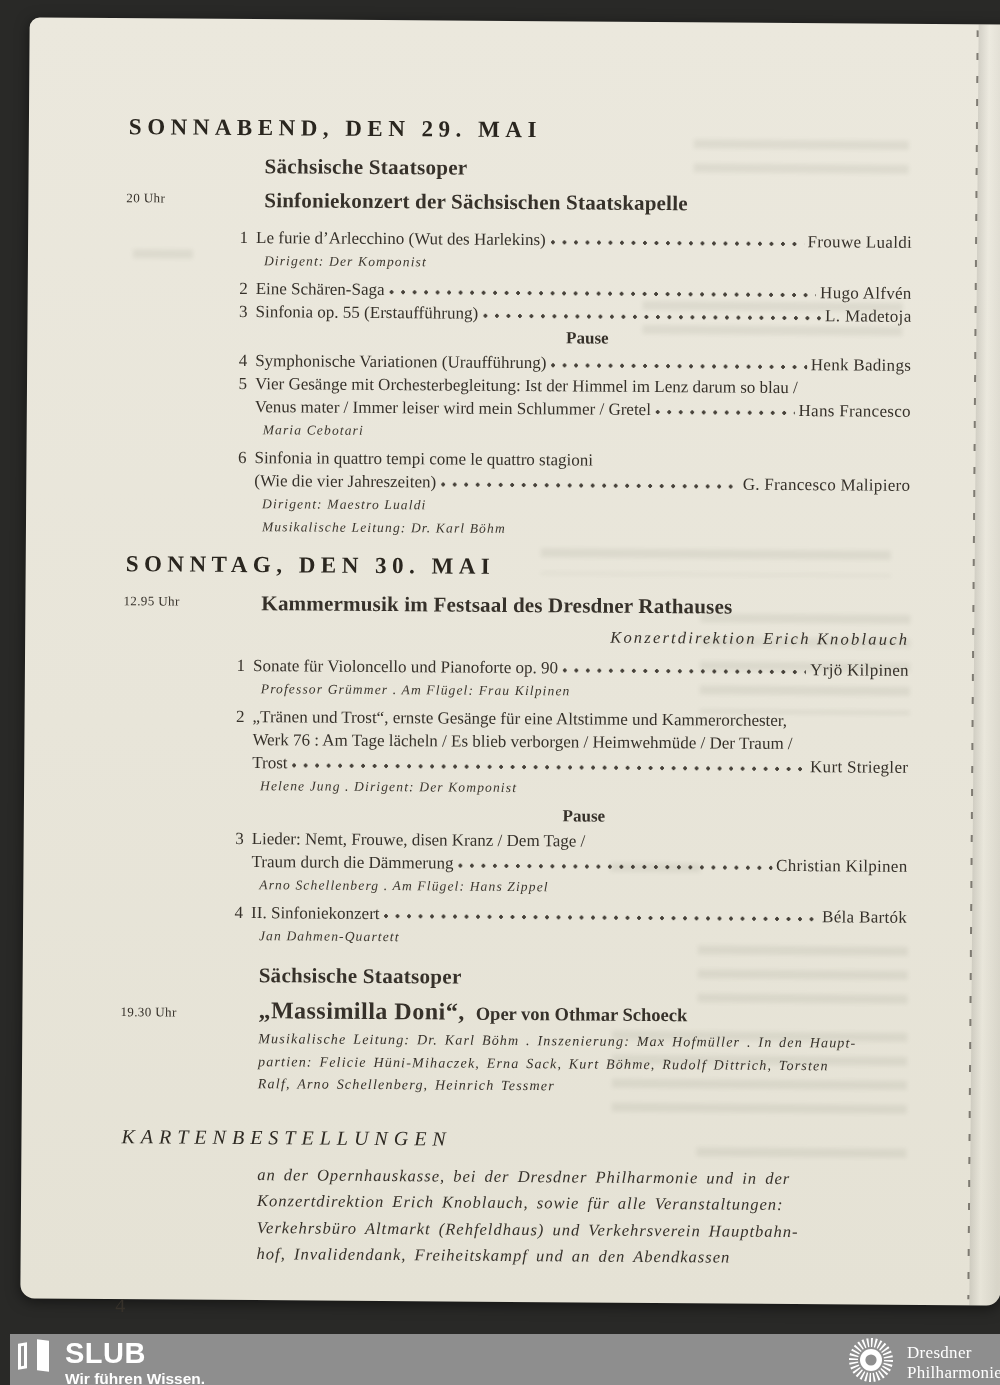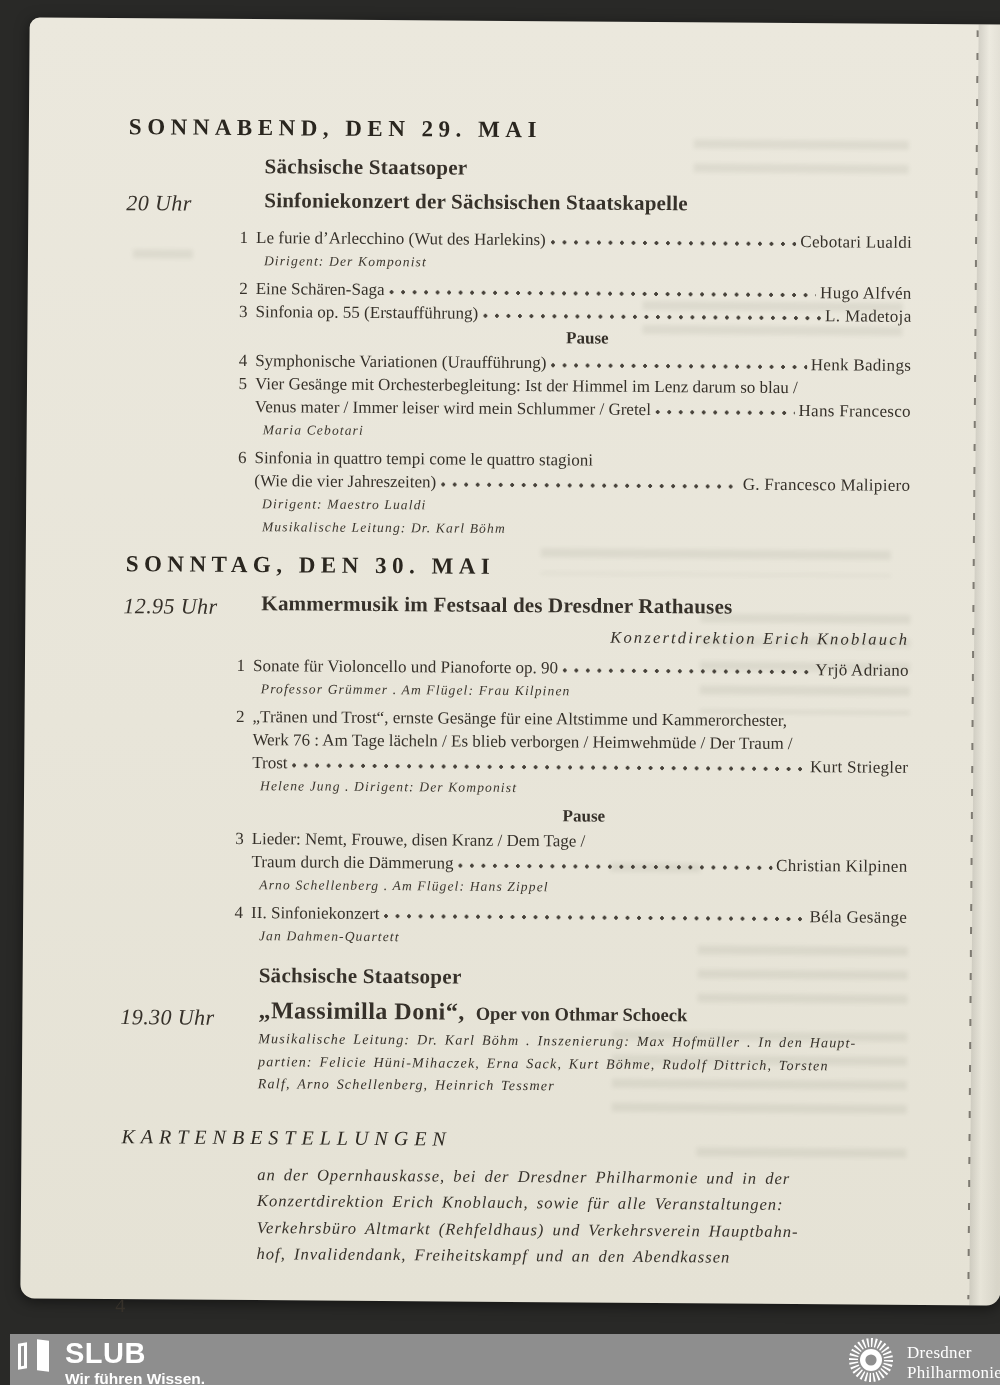--- a/index.html
+++ b/index.html
@@ -38,21 +38,21 @@
 
   
   .day-heading {
     margin:0 0 13px 100px;
     font-size:23px; font-weight:700; letter-spacing:5.5px; color:#2a261f;
     white-space:nowrap;
   }
   .content { position:relative; margin-left:236px; width:648px; }
   .venue { font-size:21px; font-weight:700; letter-spacing:.3px; margin-bottom:9px; }
   .event-title { position:relative; font-size:21px; font-weight:700; letter-spacing:.2px; margin-bottom:13px; white-space:nowrap; }
-  .time { position:absolute; left:-138px; top:3px; font-size:22px; font-weight:400; letter-spacing:.4px;font-style:italic; }
+  .time { position:absolute; left:-138px; top:3px; font-size:13px; font-weight:400; letter-spacing:.4px; }
 
   .prog-item { display:flex; align-items:baseline; margin-left:-29px; font-size:17px; line-height:23px; }
   .num { flex:none; width:21px; text-align:right; padding-right:8px; }
   .itxt { white-space:nowrap; }
   .leader {
     flex:1; min-width:14px; height:12px; margin:0 4px;
     background-image:radial-gradient(circle at 3px 9px,#47423a 1.7px, rgba(0,0,0,0) 1.95px);
     background-size:11.5px 12px; background-repeat:repeat-x;
   }
   .composer { flex:none; letter-spacing:.3px; }
@@ -113,21 +113,21 @@
       <div class="venue">Sächsische Staatsoper</div>
       <div class="event-title">
         <span class="time">20 Uhr</span>
         <span>Sinfoniekonzert der Sächsischen Staatskapelle</span>
       </div>
 
       <div class="prog-item">
         <span class="num">1</span>
         <span class="itxt">Le furie d’Arlecchino (Wut des Harlekins)</span>
         <span class="leader"></span>
-        <span class="composer">Cebotari Lualdi</span>
+        <span class="composer">Frouwe Lualdi</span>
       </div>
       <div class="note">Dirigent: Der Komponist</div>
 
       <div class="prog-item">
         <span class="num">2</span>
         <span class="itxt">Eine Schären-Saga</span>
         <span class="leader"></span>
         <span class="composer">Hugo Alfvén</span>
       </div>
       <div class="prog-item">
@@ -179,21 +179,21 @@
         <div class="event-title">
           <span class="time">12.95 Uhr</span>
           <span>Kammermusik im Festsaal des Dresdner Rathauses</span>
         </div>
         <div class="direction">Konzertdirektion Erich Knoblauch</div>
 
         <div class="prog-item">
           <span class="num">1</span>
           <span class="itxt">Sonate für Violoncello und Pianoforte op. 90</span>
           <span class="leader"></span>
-          <span class="composer">Yrjö Adriano</span>
+          <span class="composer">Yrjö Kilpinen</span>
         </div>
         <div class="note">Professor Grümmer . Am Flügel: Frau Kilpinen</div>
 
         <div class="prog-item">
           <span class="num">2</span>
           <span class="itxt">„Tränen und Trost“, ernste Gesänge für eine Altstimme und Kammerorchester,</span>
         </div>
         <div class="prog-item">
           <span class="num"></span>
           <span class="itxt">Werk 76 : Am Tage lächeln / Es blieb verborgen / Heimwehmüde / Der Traum /</span>
@@ -217,21 +217,21 @@
           <span class="itxt">Traum durch die Dämmerung</span>
           <span class="leader"></span>
           <span class="composer">Christian Kilpinen</span>
         </div>
         <div class="note">Arno Schellenberg . Am Flügel: Hans Zippel</div>
 
         <div class="prog-item" style="margin-top:4px;">
           <span class="num">4</span>
           <span class="itxt">II. Sinfoniekonzert</span>
           <span class="leader"></span>
-          <span class="composer">Béla Gesänge</span>
+          <span class="composer">Béla Bartók</span>
         </div>
         <div class="note">Jan Dahmen-Quartett</div>
 
         <div class="opera-block">
           <div class="venue">Sächsische Staatsoper</div>
           <div class="opera-row">
             <span class="time" style="top:8px;">19.30 Uhr</span>
             <span class="opera-title">„Massimilla Doni“,</span>
             <span class="opera-sub">Oper von Othmar Schoeck</span>
           </div>

